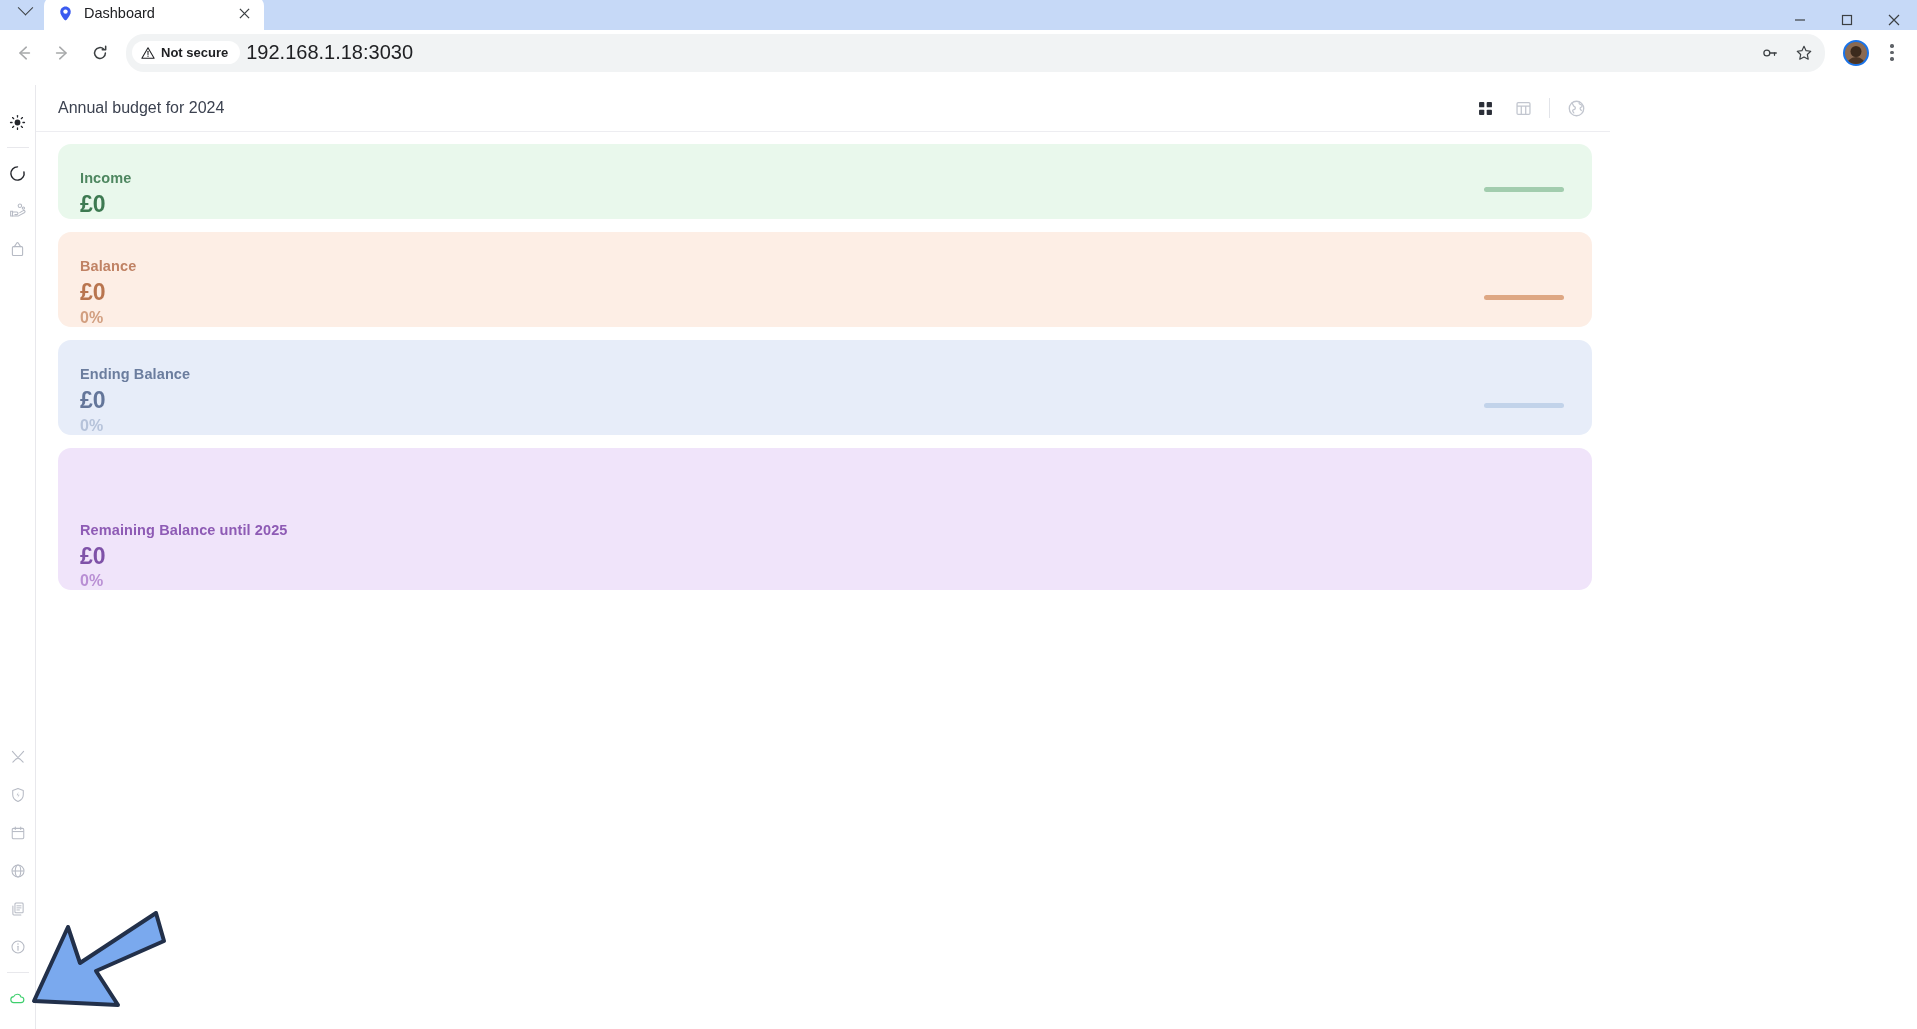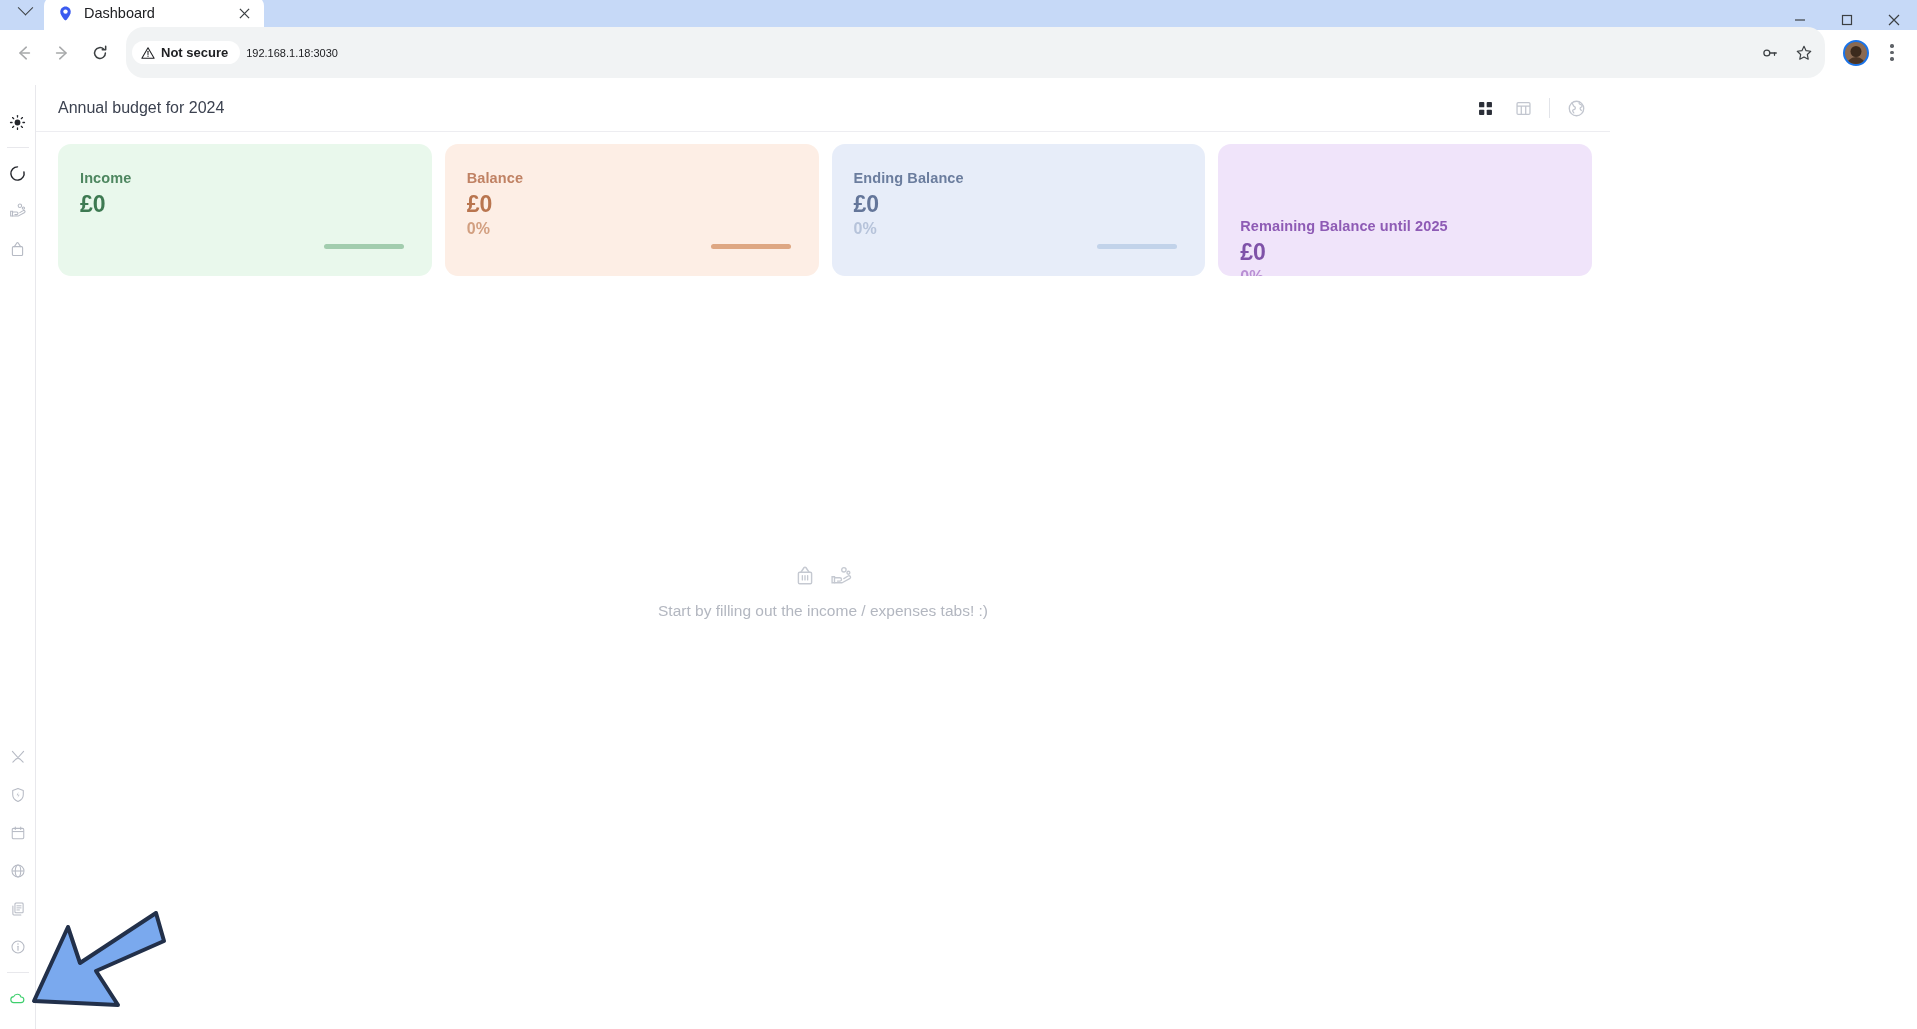--- a/index.html
+++ b/index.html
@@ -63,37 +63,37 @@
     background: #ffffff;
     display: flex; align-items: center;
     padding: 0 10px 0 6px;
     gap: 2px;
     position: relative;
   }
   .navbtn { width: 36px; height: 36px; display:flex; align-items:center; justify-content:center; border-radius:50%; cursor:pointer; }
   .navbtn.disabled { opacity: .45; }
   .omnibox {
     flex: 1;
-    height: 51px;
+    height: 38px;
     background: #f1f3f4;
     border-radius: 18px;
     display: flex; align-items: center;
     margin: 0 8px 0 6px;
     padding: 0 6px 0 6px;
     cursor: text;
   }
   .notsecure {
     display: flex; align-items: center; gap: 6px;
     background: #ffffff; border-radius: 16px;
     padding: 4px 12px 4px 9px;
     margin-right: 6px;
     cursor: pointer;
   }
   .notsecure-txt { font-size: 13px; font-weight: bold; color: #202124; white-space: nowrap; }
-  .url { font-size: 11px; color: #202124; white-space: nowrap; }
+  .url { font-size: 20px; color: #202124; white-space: nowrap; }
   .omni-right { display:flex; align-items:center; gap: 4px; margin-left: auto; }
   .omni-icon { width: 30px; height: 30px; display:flex; align-items:center; justify-content:center; border-radius:50%; cursor:pointer; }
   .avatar {
     width: 26px; height: 26px; border-radius: 50%;
     background: #8a6a52;
     border: 2px solid #1a73e8;
     margin: 0 6px 0 8px;
     position: relative; overflow: hidden;
     cursor: pointer;
     flex: 0 0 auto;
@@ -149,20 +149,21 @@
   .page-title { font-size: 16px; color: #3c4250; }
   .header-tools { margin-left: auto; display: flex; align-items: center; gap: 14px; }
   .htool { width: 24px; height: 24px; display:flex; align-items:center; justify-content:center; cursor:pointer; color:#c2c6cf; }
   .htool.active { color: #2b2f38; }
   .htool-sep { width: 1px; height: 20px; background: #e2e4e9; }
 
   .cards {
     display: flex;
     gap: 13px;
     padding: 12px 18px 0 22px;
+    flex-direction: column;
   }
   .card {
     flex: 1;
     height: 132px;
     border-radius: 13px;
     padding: 26px 22px 0 22px;
     position: relative;
     overflow: hidden;
   }
   .card-label { font-size: 14.5px; font-weight: bold; letter-spacing: .1px; }
@@ -448,37 +449,20 @@
         </div>
 
         <div class="card" style="background: rgb(240, 228, 250);">
           <div class="card-label" style="color: rgb(142, 91, 181); margin-top: 48px;">Remaining Balance until 2025</div>
           <div class="card-value" style="color: rgb(127, 82, 168);">£0</div>
           <div class="card-pct" style="color: rgb(185, 143, 212);">0%</div>
 
         </div>
       </div>
 
-      <div class="empty-state">
-        <div class="empty-icons">
-          <svg width="22" height="22" viewBox="0 0 20 20">
-            <path d="M6.3 6.6 L9.2 2.3 a1 1 0 0 1 1.6 0 L13.7 6.6" stroke="currentColor" stroke-width="1.3" fill="none" stroke-linecap="round"></path>
-            <rect x="4" y="6.6" width="12" height="10.4" rx="1.2" stroke="currentColor" stroke-width="1.3" fill="none"></rect>
-            <path d="M7.6 9.6 V13.6 M10 9.6 V13.6 M12.4 9.6 V13.6" stroke="currentColor" stroke-width="1.2" stroke-linecap="round"></path>
-          </svg>
-          <svg width="23" height="23" viewBox="0 0 22 22">
-            <circle cx="13.3" cy="4.6" r="2.1" stroke="currentColor" stroke-width="1.3" fill="none"></circle>
-            <circle cx="17.6" cy="7.4" r="1.4" stroke="currentColor" stroke-width="1.3" fill="none"></circle>
-            <path d="M2 11.2 H4.3 V17 H2 Z" stroke="currentColor" stroke-width="1.3" fill="none"></path>
-            <path d="M4.6 12.2 H9.4 a1.6 1.6 0 0 1 0 3.2 H7.2" stroke="currentColor" stroke-width="1.3" fill="none" stroke-linecap="round"></path>
-            <path d="M4.6 17 H11.6 L19.2 12.8 a1.5 1.5 0 0 0-1.9-2.3 L13.2 13" stroke="currentColor" stroke-width="1.3" fill="none" stroke-linejoin="round" stroke-linecap="round"></path>
-          </svg>
-        </div>
-        <div class="empty-msg">Start by filling out the income / expenses tabs! :)</div>
-      </div>
 
     </div>
   </div>
 
   <div class="arrow-overlay">
     <svg width="140" height="115" viewBox="0 0 140 115">
       <polygon points="126,8 50,58 38,22 4,96 88,100 66,66 134,36" fill="#7aa9ee" stroke="#22304a" stroke-width="4" stroke-linejoin="round"></polygon>
     </svg>
   </div>
 

